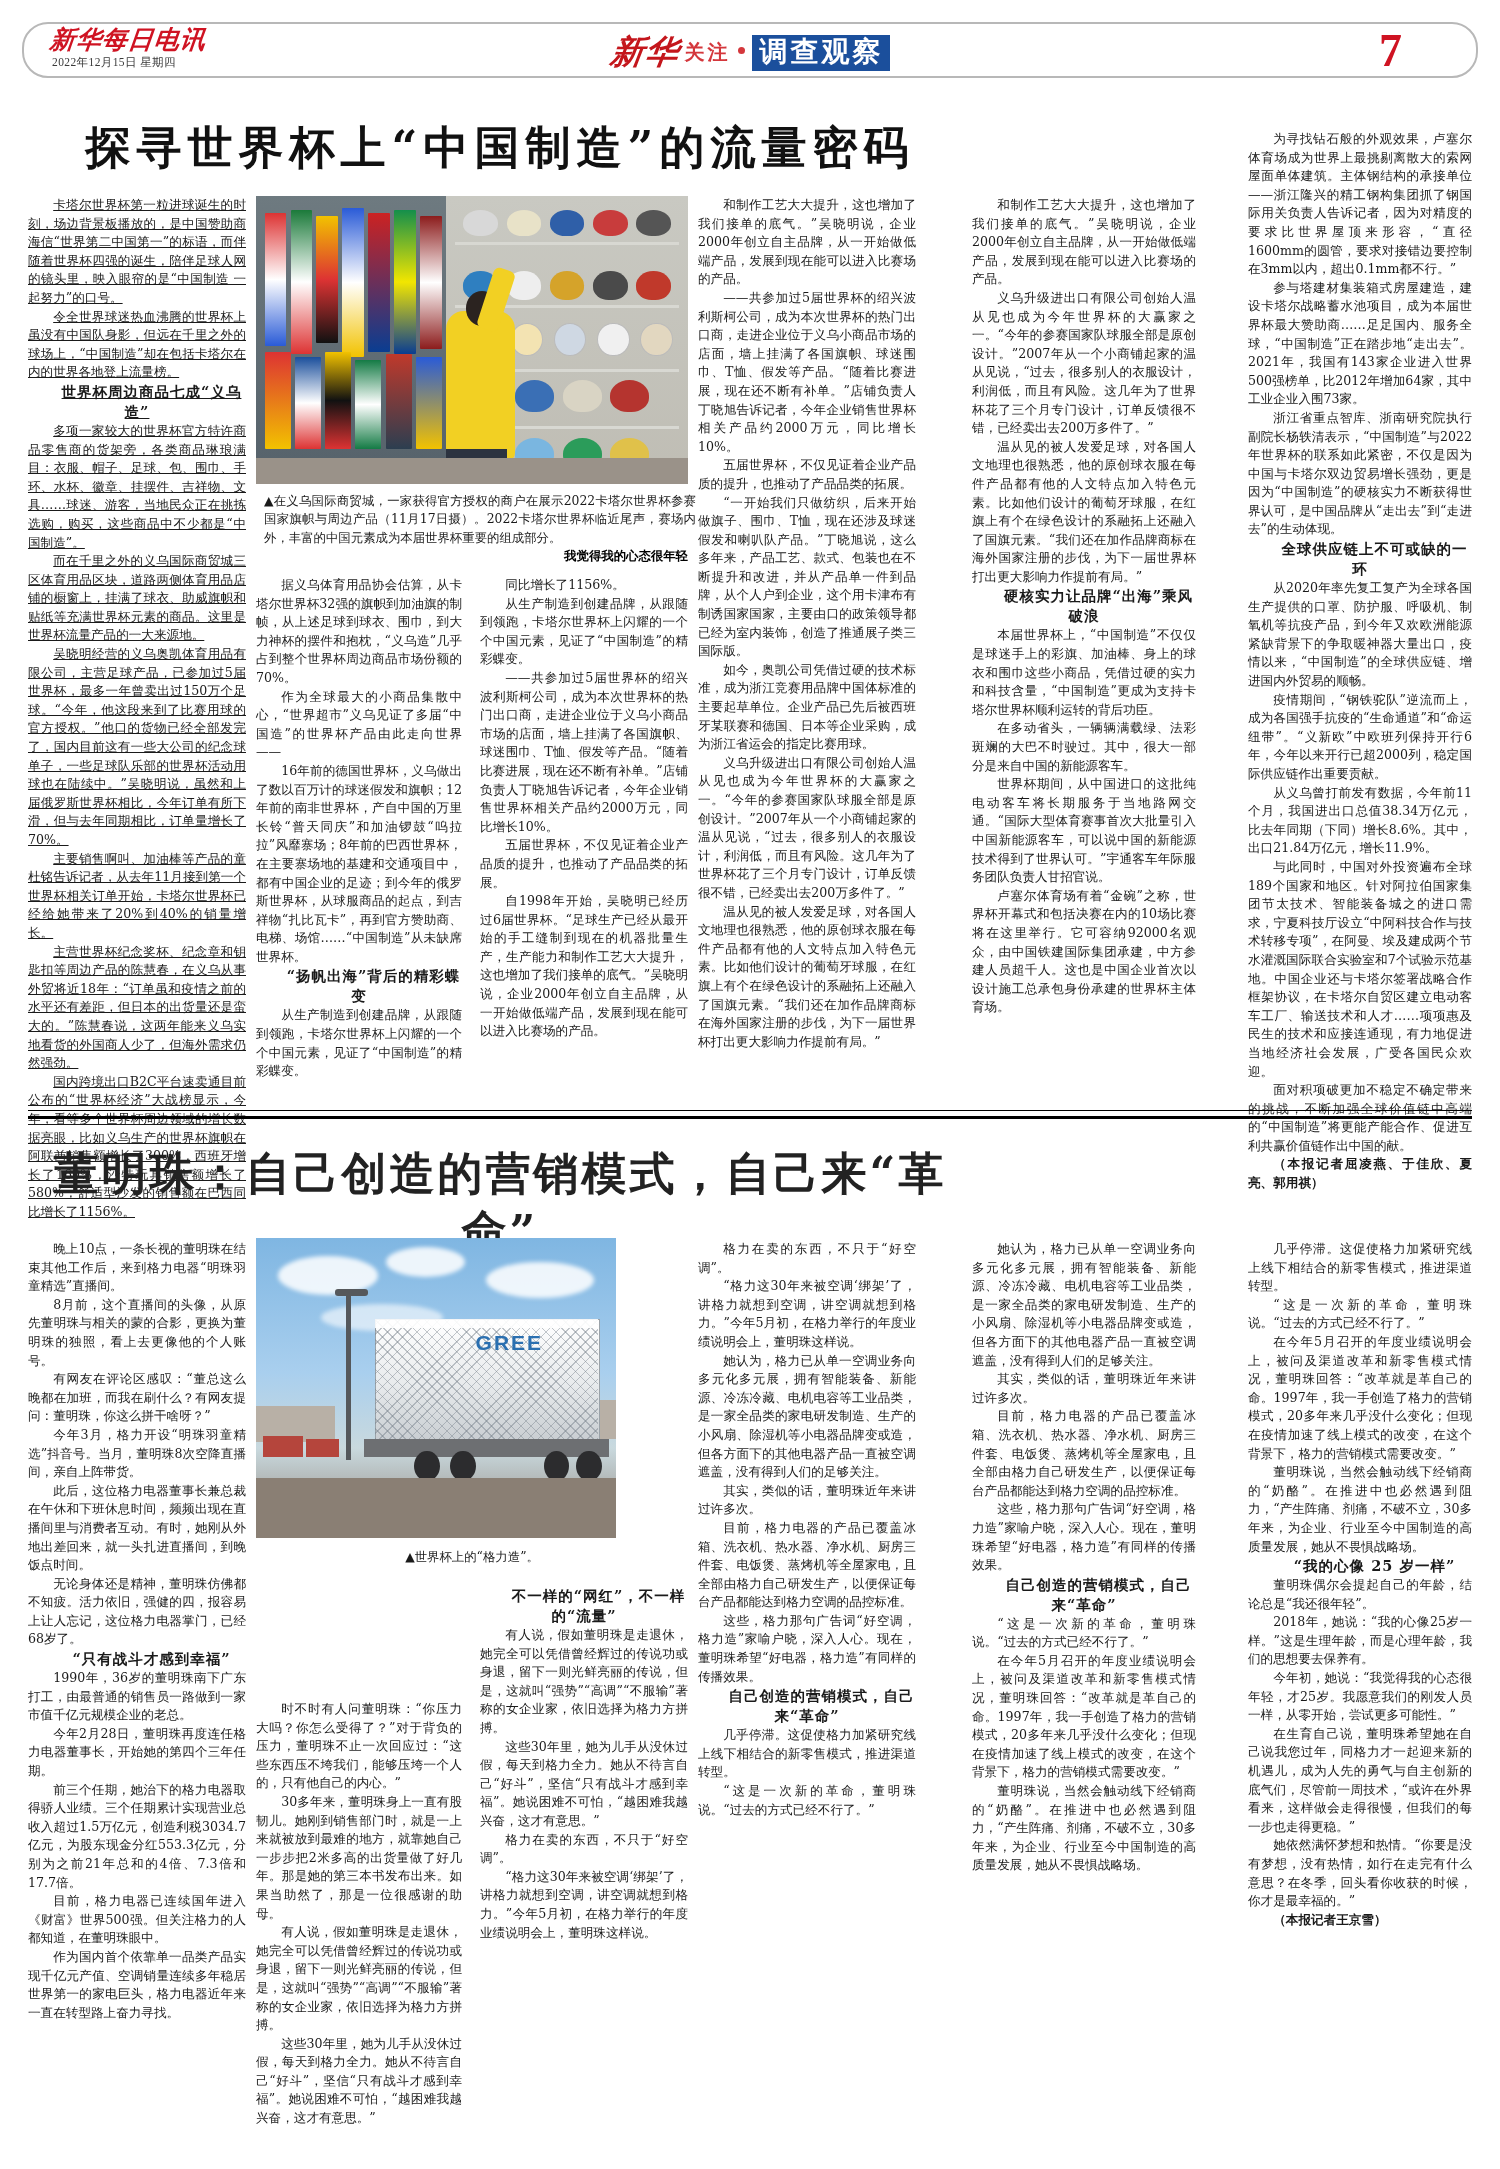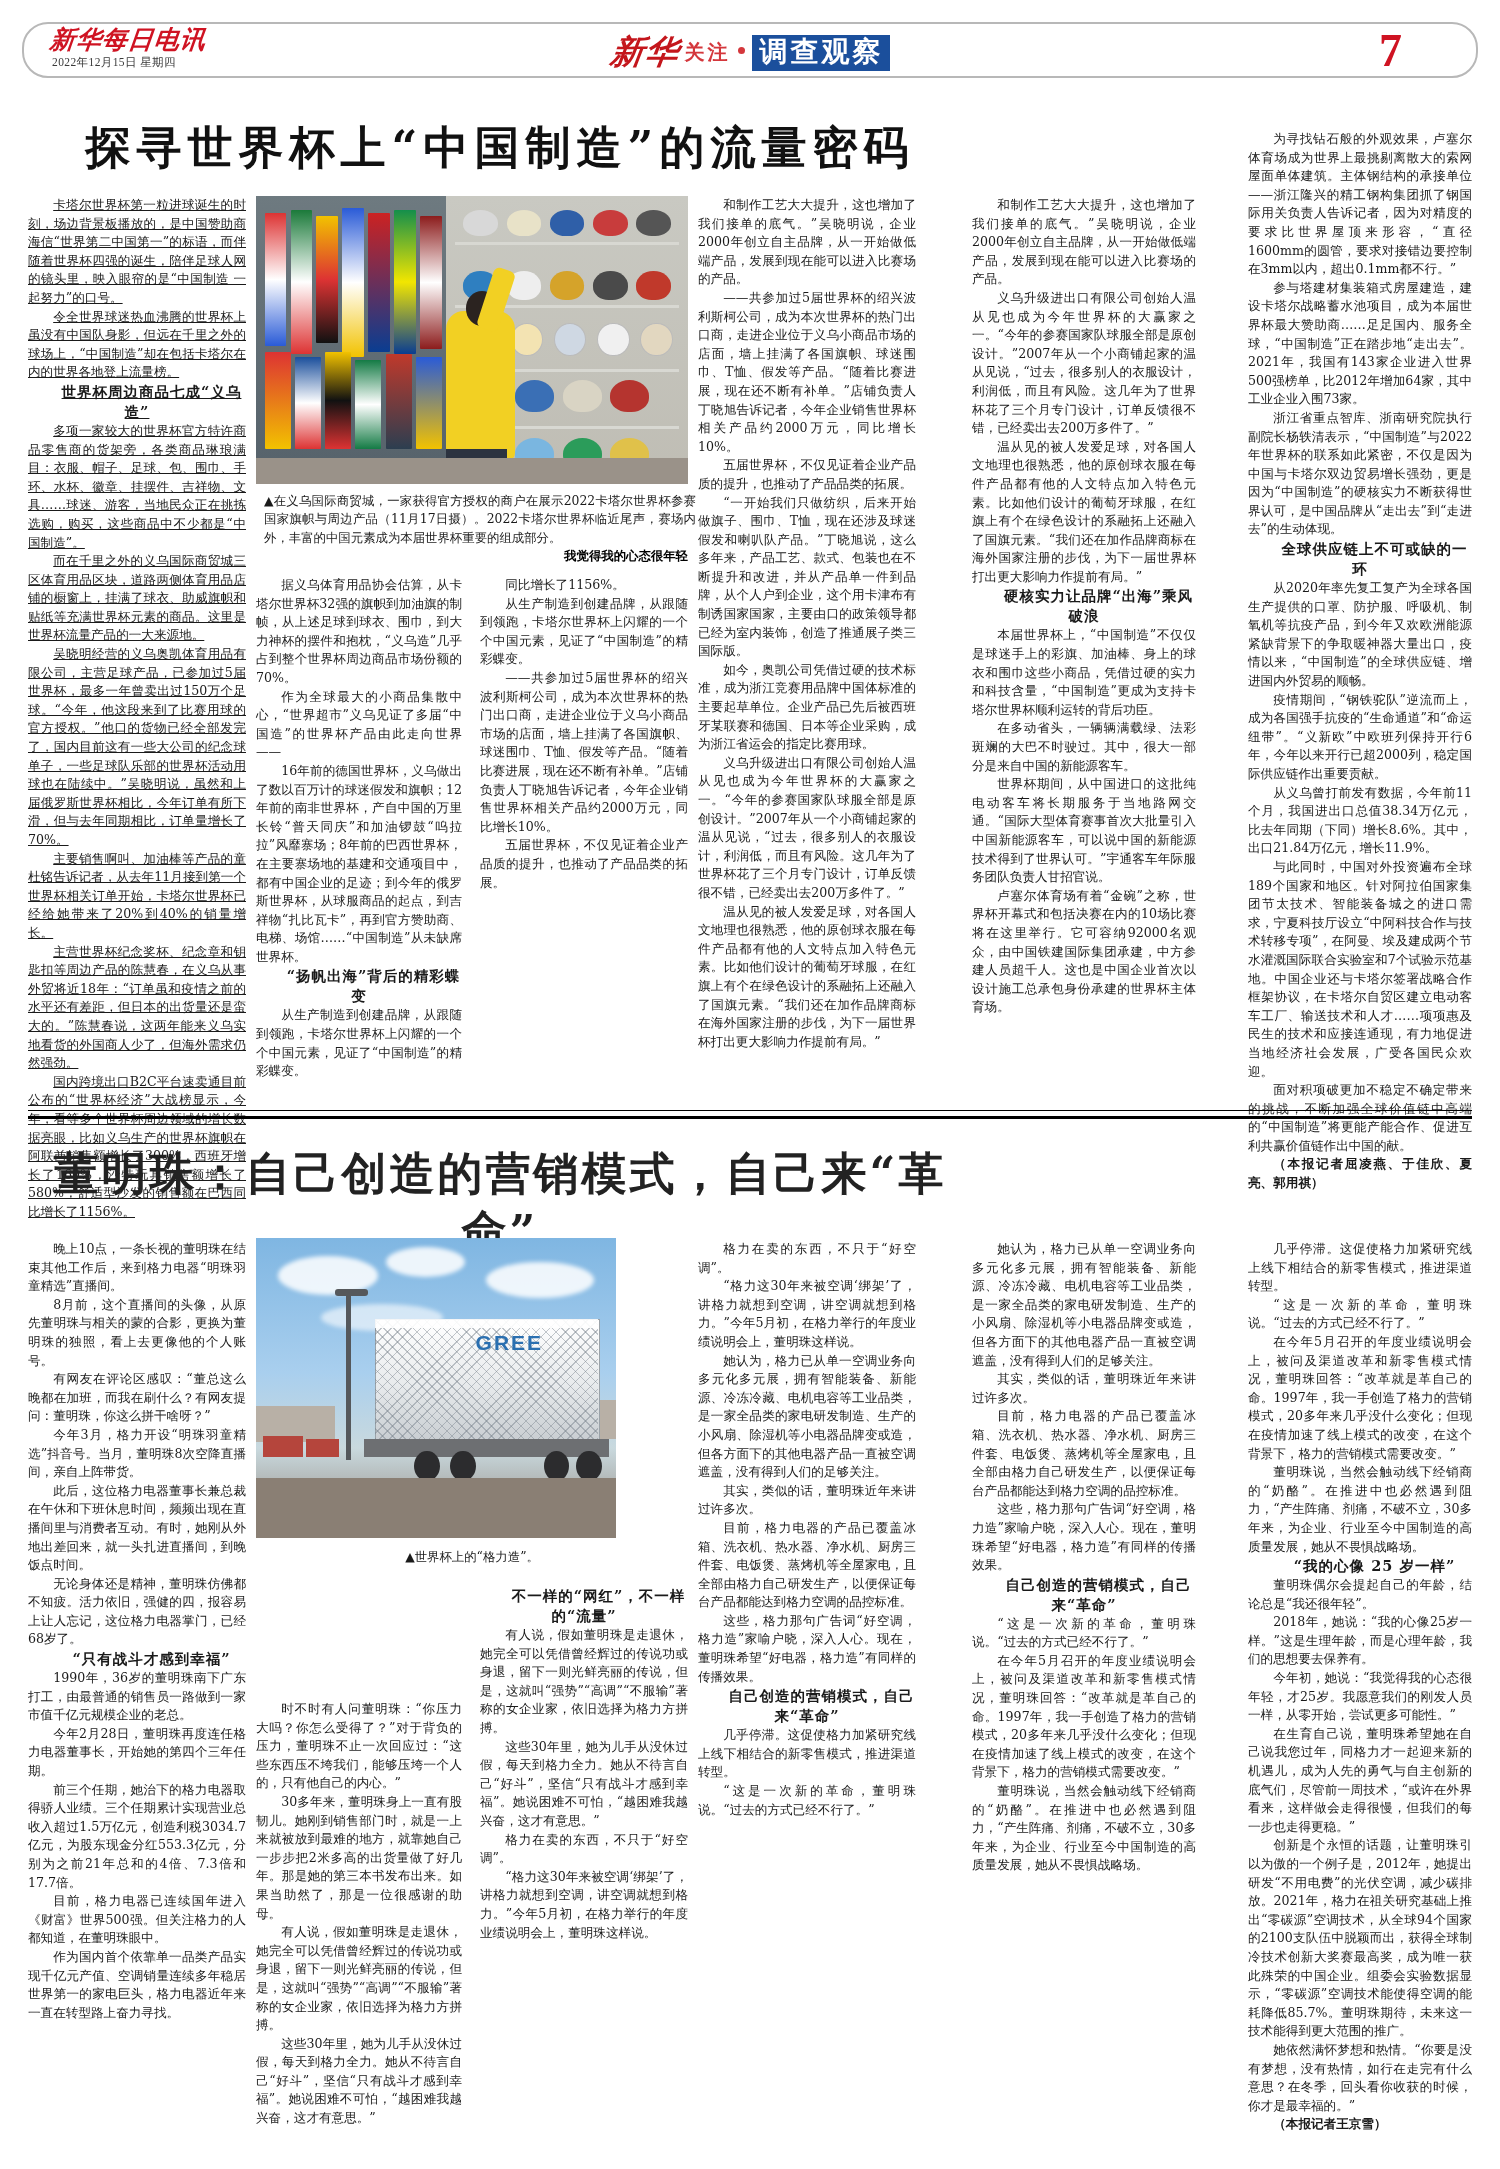--- a/index.html
+++ b/index.html
@@ -273,20 +273,21 @@
     <p>作为全球最大的小商品集散中心，“世界超市”义乌见证了多届“中国造”的世界杯产品由此走向世界——</p>
     <p>16年前的德国世界杯，义乌做出了数以百万计的球迷假发和旗帜；12年前的南非世界杯，产自中国的万里长铃“普天同庆”和加油锣鼓“呜拉拉”风靡寨场；8年前的巴西世界杯，在主要寨场地的基建和交通项目中，都有中国企业的足迹；到今年的俄罗斯世界杯，从球服商品的起点，到吉祥物“扎比瓦卡”，再到官方赞助商、电梯、场馆……“中国制造”从未缺席世界杯。</p>
     <p class="sub">“扬帆出海”背后的精彩蝶变</p>
     <p>从生产制造到创建品牌，从跟随到领跑，卡塔尔世界杯上闪耀的一个个中国元素，见证了“中国制造”的精彩蝶变。</p>
   </div>
   <div class="col" style="left:480px;top:576px;width:208px;height:275px;">
     <p>同比增长了1156%。</p>
     <p>从生产制造到创建品牌，从跟随到领跑，卡塔尔世界杯上闪耀的一个个中国元素，见证了“中国制造”的精彩蝶变。</p>
     <p>——共参加过5届世界杯的绍兴波利斯柯公司，成为本次世界杯的热门出口商，走进企业位于义乌小商品市场的店面，墙上挂满了各国旗帜、球迷围巾、T恤、假发等产品。“随着比赛进展，现在还不断有补单。”店铺负责人丁晓旭告诉记者，今年企业销售世界杯相关产品约2000万元，同比增长10%。</p>
     <p>五届世界杯，不仅见证着企业产品质的提升，也推动了产品品类的拓展。</p>
+    <p>自1998年开始，吴晓明已经历过6届世界杯。“足球生产已经从最开始的手工缝制到现在的机器批量生产，生产能力和制作工艺大大提升，这也增加了我们接单的底气。”吴晓明说，企业2000年创立自主品牌，从一开始做低端产品，发展到现在能可以进入比赛场的产品。</p>
   </div>
 
   <div class="divider" style="top:1110px;"></div>
   <div class="divider2" style="top:1116px;"></div>
 
   <div class="headline2">董明珠：自己创造的营销模式，自己来“革命”</div>
 
   <div class="photo" style="left:256px;top:1238px;width:360px;height:300px;">
     <div class="ph2">
       <div class="cloud" style="left:6%;top:6%;width:28%;height:13%;"></div>
@@ -372,20 +373,19 @@
   <div class="col" style="left:1248px;top:1240px;width:224px;height:900px;">
     <p>几乎停滞。这促使格力加紧研究线上线下相结合的新零售模式，推进渠道转型。</p>
     <p>“这是一次新的革命，董明珠说。“过去的方式已经不行了。”</p>
     <p>在今年5月召开的年度业绩说明会上，被问及渠道改革和新零售模式情况，董明珠回答：“改革就是革自己的命。1997年，我一手创造了格力的营销模式，20多年来几乎没什么变化；但现在疫情加速了线上模式的改变，在这个背景下，格力的营销模式需要改变。”</p>
     <p>董明珠说，当然会触动线下经销商的“奶酪”。在推进中也必然遇到阻力，“产生阵痛、剂痛，不破不立，30多年来，为企业、行业至今中国制造的高质量发展，她从不畏惧战略场。</p>
     <p class="sub">“我的心像 25 岁一样”</p>
     <p>董明珠偶尔会提起自己的年龄，结论总是“我还很年轻”。</p>
     <p>2018年，她说：“我的心像25岁一样。”这是生理年龄，而是心理年龄，我们的思想要去保养有。</p>
     <p>今年初，她说：“我觉得我的心态很年轻，才25岁。我愿意我们的刚发人员一样，从零开始，尝试更多可能性。”</p>
     <p>在生育自己说，董明珠希望她在自己说我您过年，同格力才一起迎来新的机遇儿，成为人先的勇气与自主创新的底气们，尽管前一周技术，“或许在外界看来，这样做会走得很慢，但我们的每一步也走得更稳。”</p>
-    <p>创新是个永恒的话题，让董明珠引以为傲的一个例子是，2012年，她提出研发“不用电费”的光伏空调，减少碳排放。2021年，格力在祖关研究基础上推出“零碳源”空调技术，从全球94个国家的2100支队伍中脱颖而出，获得全球制冷技术创新大奖赛最高奖，成为唯一获此殊荣的中国企业。组委会实验数据显示，“零碳源”空调技术能使得空调的能耗降低85.7%。董明珠期待，未来这一技术能得到更大范围的推广。</p>
     <p>她依然满怀梦想和热情。“你要是没有梦想，没有热情，如行在走完有什么意思？在冬季，回头看你收获的时候，你才是最幸福的。”</p>
     <p class="credit">（本报记者王京雪）</p>
   </div>
 
   <div class="cap" style="left:256px;top:1548px;width:432px;text-align:center;">▲世界杯上的“格力造”。</div>
 
 </div>
 
 </body></html>

